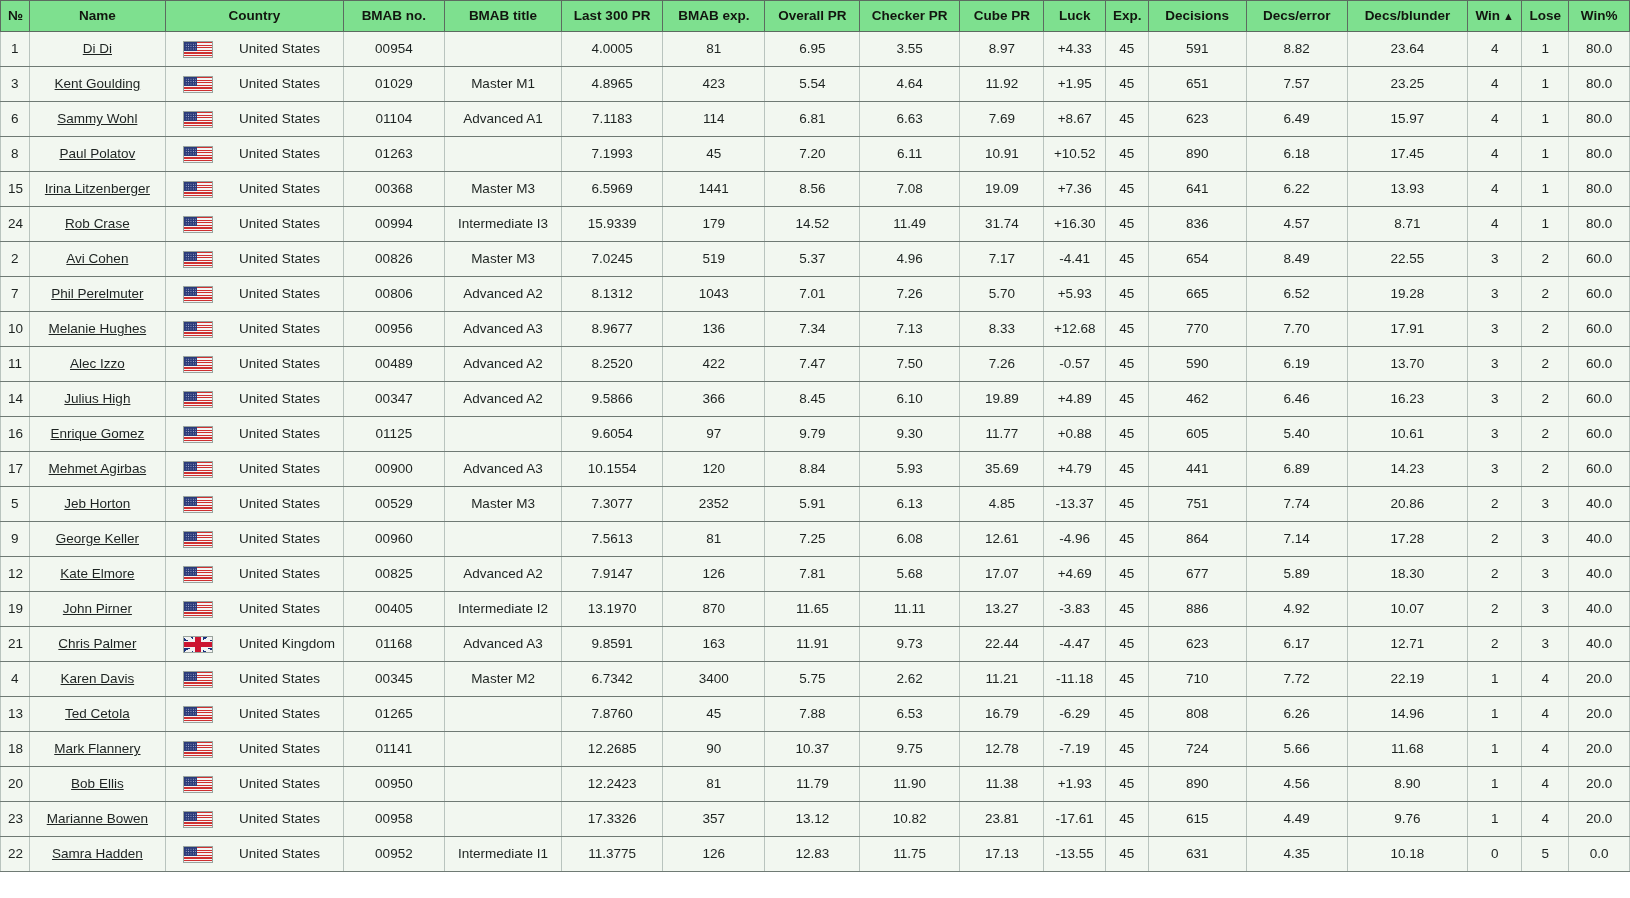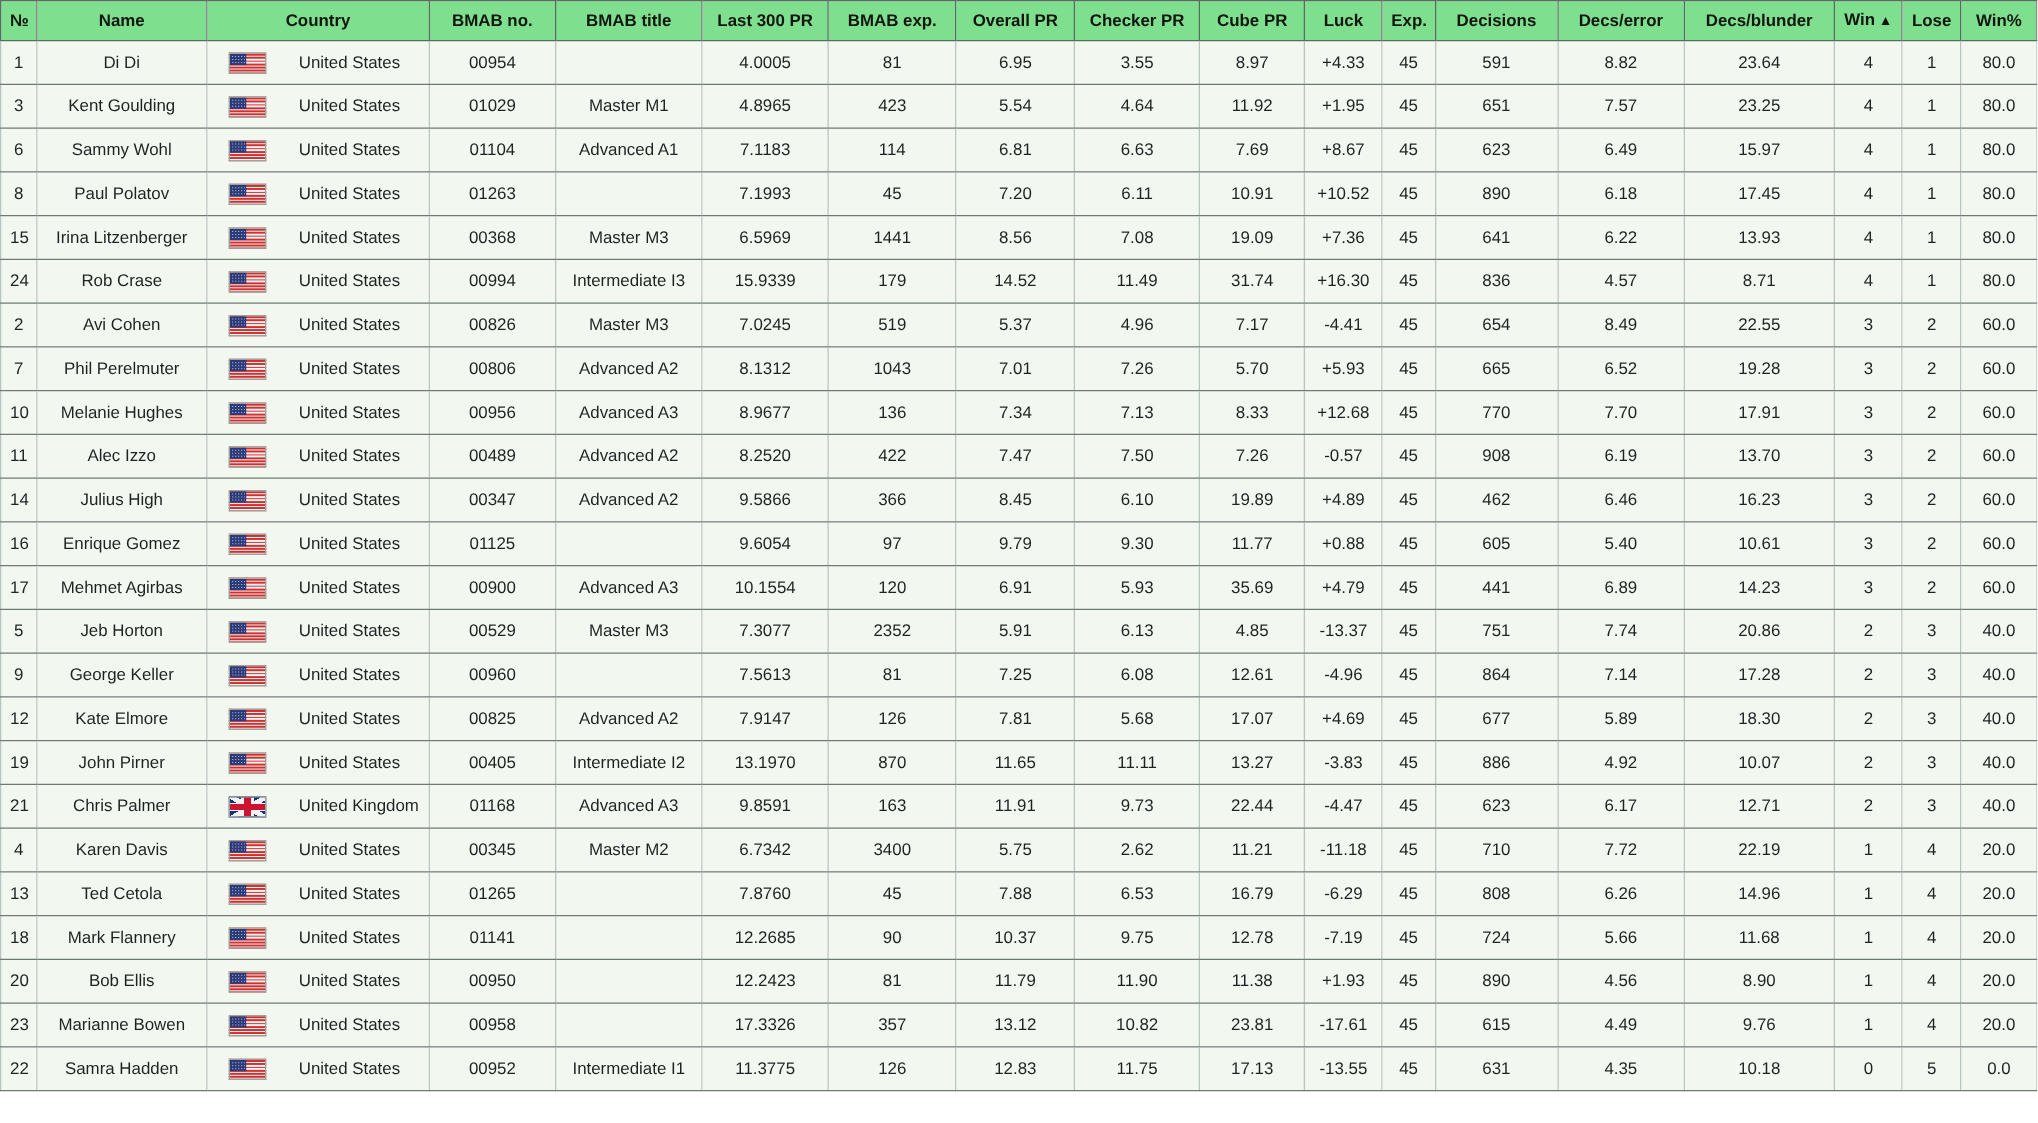--- a/index.html
+++ b/index.html
@@ -45,21 +45,21 @@
     cursor: pointer;
   }
   table.standings tbody td {
     background: #f2f7f0;
     text-align: center;
     border: 1px solid #b9c4be;
     border-top: 1px solid #6f7a74;
     border-bottom: 1px solid #6f7a74;
   }
   td.c-num     { text-align: right;  padding-right: 10px; }
-  td.c-name    { text-align: left;   padding-left: 10px; }
+  td.c-name    { text-align: left;   padding-left: 10px; text-decoration: underline; }
   td.c-country { text-align: left;   padding-left: 0; }
   td.c-val     { text-align: center; }
 
   
   col.w-num      { width: 27px;  }
   col.w-name     { width: 128px; }
   col.w-country  { width: 167px; }
   col.w-bmabno   { width: 95px;  }
   col.w-bmabtit  { width: 110px; }
   col.w-last300  { width: 95px;  }
@@ -445,21 +445,21 @@
           </td>
           <td class="c-val">00489</td>
           <td class="c-val">Advanced A2</td>
           <td class="c-val">8.2520</td>
           <td class="c-val">422</td>
           <td class="c-val">7.47</td>
           <td class="c-val">7.50</td>
           <td class="c-val">7.26</td>
           <td class="c-val">-0.57</td>
           <td class="c-val">45</td>
-          <td class="c-val">908</td>
+          <td class="c-val">590</td>
           <td class="c-val">6.19</td>
           <td class="c-val">13.70</td>
           <td class="c-val">3</td>
           <td class="c-val">2</td>
           <td class="c-val">60.0</td>
         </tr>
         <tr>
           <td class="c-num">14</td>
           <td class="c-name">Julius High</td>
           <td class="c-country">
@@ -515,21 +515,21 @@
           <td class="c-country">
             <div class="country-cell">
               <span class="flag us"></span>
               <span class="country-name">United States</span>
             </div>
           </td>
           <td class="c-val">00900</td>
           <td class="c-val">Advanced A3</td>
           <td class="c-val">10.1554</td>
           <td class="c-val">120</td>
-          <td class="c-val">6.91</td>
+          <td class="c-val">8.84</td>
           <td class="c-val">5.93</td>
           <td class="c-val">35.69</td>
           <td class="c-val">+4.79</td>
           <td class="c-val">45</td>
           <td class="c-val">441</td>
           <td class="c-val">6.89</td>
           <td class="c-val">14.23</td>
           <td class="c-val">3</td>
           <td class="c-val">2</td>
           <td class="c-val">60.0</td>

